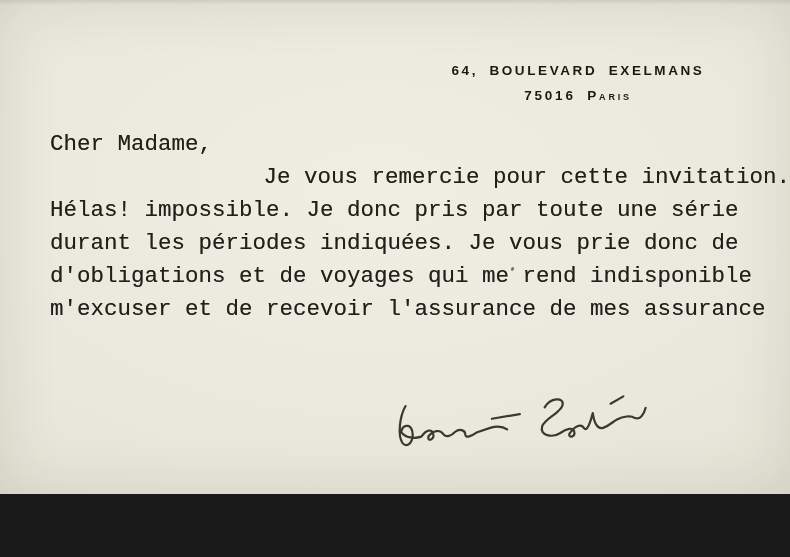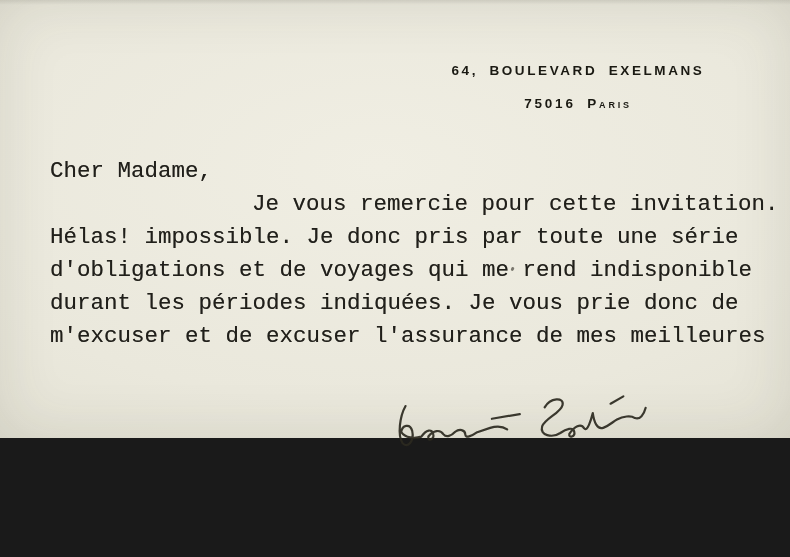--- a/index.html
+++ b/index.html
@@ -3,21 +3,21 @@
 <meta charset="utf-8">
 <style>
   * { margin: 0; padding: 0; box-sizing: border-box; }
   html, body {
     width: 790px; height: 557px; overflow: hidden;
     background: #1a1a1a;
     font-family: "Liberation Sans", sans-serif;
   }
   .photo {
     position: relative;
-    width: 790px; height: 438px;
+    width: 790px; height: 494px;
     background:
       linear-gradient(rgba(40,40,30,0.10), rgba(0,0,0,0) 5px),
       radial-gradient(130% 120% at 48% 38%,
         #f0eee3 0%, #eae8dc 45%, #e2e0d2 78%, #d4d2c3 100%);
     box-shadow: inset 0 0 60px rgba(60,55,40,0.12);
   }
   .letterhead {
     position: absolute;
     left: 398px; top: 58px; width: 360px;
     text-align: center;
@@ -25,35 +25,33 @@
     font-family: "Liberation Sans", sans-serif;
     font-weight: 700;
     font-size: 13.5px;
     letter-spacing: 2.6px;
     word-spacing: 5px;
     line-height: 25px;
   }
   .letterhead .line2 {
     font-variant: small-caps;
     letter-spacing: 2.8px;
-    margin-top: 8px;
   }
   .letter-body {
     position: absolute;
     left: 50px; top: 128px; width: 740px;
     font-family: "Liberation Mono", "DejaVu Sans Mono", monospace;
     font-size: 22.5px;
     line-height: 33px;
     color: #201f1a;
     white-space: nowrap;
     text-shadow: 0 0 0.5px rgba(32,31,26,0.55);
-    margin-top: 27px;
   }
   .letter-body .line { height: 33px; }
-  .letter-body .indent { padding-left: 202px; }
+  .letter-body .indent { padding-left: 202px; text-align: right; }
   .signature {
     position: absolute;
     left: 393px; top: 394px;
     width: 258px; height: 56px;
     transform: rotate(-1.5deg);
   }
   .signature path {
     fill: none;
     stroke: #2b2920;
     stroke-width: 2.2;
@@ -78,23 +76,23 @@
 
   <div class="letterhead">
     <div class="line1">64, BOULEVARD EXELMANS</div>
     <div class="line2">75016 Paris</div>
   </div>
 
   <div class="letter-body">
     <div class="line salutation">Cher Madame,</div>
     <div class="line indent">Je vous remercie pour cette invitation.</div>
     <div class="line">Hélas! impossible. Je donc pris par toute une série</div>
+    <div class="line">durant les périodes indiquées. Je vous prie donc de</div>
     <div class="line">d'obligations et de voyages qui me rend indisponible</div>
-    <div class="line">durant les périodes indiquées. Je vous prie donc de</div>
-    <div class="line">m'excuser et de excuser l'assurance de mes meilleures</div>
+    <div class="line">m'excuser et de recevoir l'assurance de mes assurance</div>
   </div>
 
   <div class="speck"></div>
 
   <svg class="signature" viewBox="0 0 258 56" xmlns="http://www.w3.org/2000/svg">
     <title>Robert Sabatier</title>
 
     <path d="M 13 9
              C 7 19, 4 38, 9 46
              C 14 52, 21 44, 19 34

